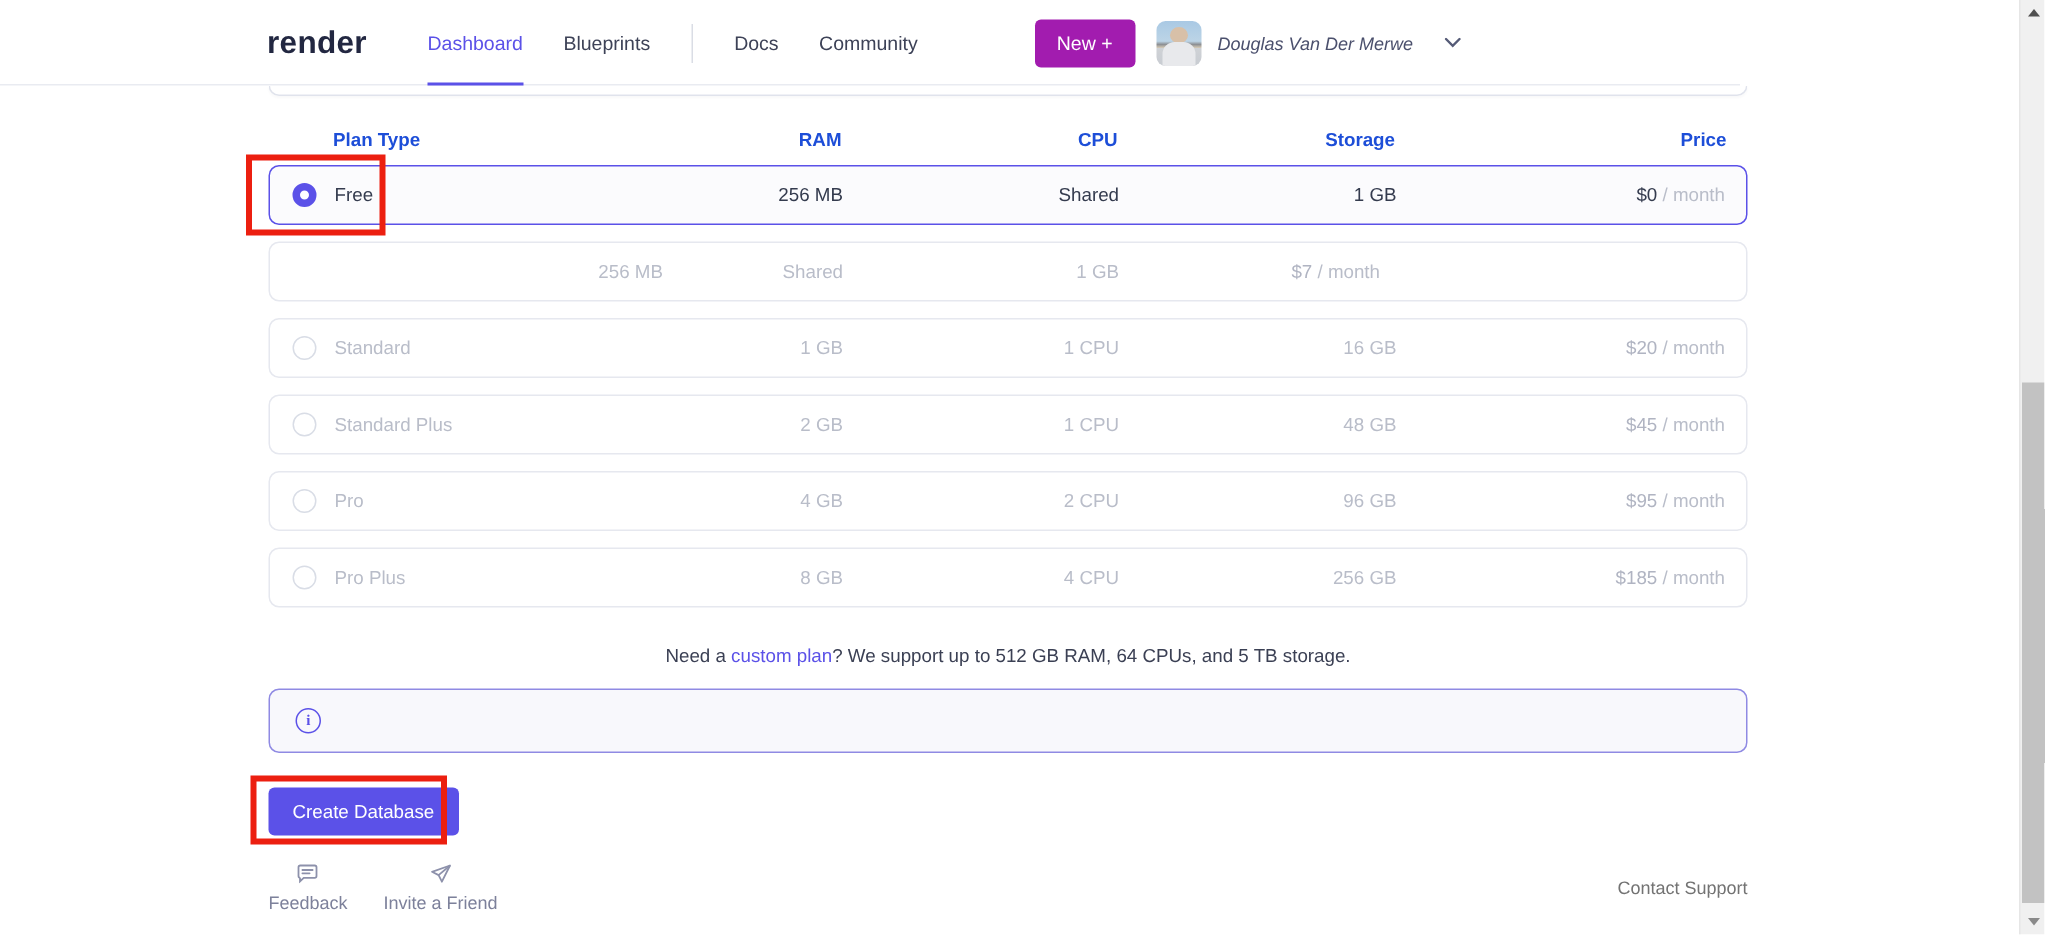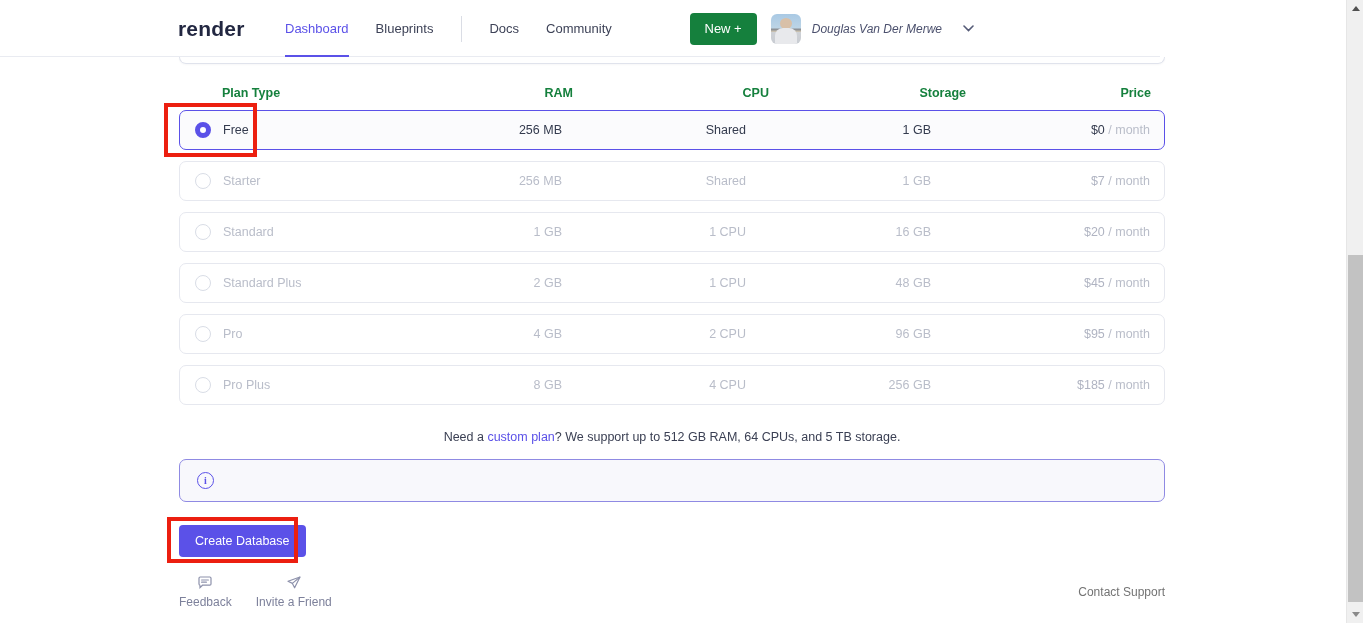--- a/index.html
+++ b/index.html
@@ -32,21 +32,21 @@
     content: ""; position: absolute; left: 0; right: 0; bottom: 0;
     height: 2px; background: #5b51e8;
   }
   .nav-divider { width: 1px; height: 26px; background: #dadde5; align-self: center; margin: 0 27px 0 1px; }
 
   .header-right {
     position: absolute; right: 186px; top: 0; height: 57px;
     display: flex; align-items: center;
   }
   .new-btn {
-    background: #15803d; color: #fff; border: none; border-radius: 4px;
+    background: #a21caf; color: #fff; border: none; border-radius: 4px;
     height: 32px; padding: 0 15px; font-size: 13px; font-family: inherit; cursor: pointer;
   }
   .avatar {
     width: 30px; height: 30px; border-radius: 6px; margin-left: 14px; overflow: hidden;
     background: linear-gradient(to bottom, #a9c9e4 0%, #bcd4e6 45%, #8c8f93 52%, #d9cdb8 60%, #cfd2d6 60%, #c8ccd2 100%);
     position: relative; cursor: pointer;
   }
   .avatar .head { position: absolute; left: 9px; top: 4px; width: 12px; height: 11px; border-radius: 50%; background: #d8c0a8; }
   .avatar .torso { position: absolute; left: 4px; top: 14px; width: 22px; height: 18px; border-radius: 8px 8px 0 0; background: #e8e9ec; }
   .user-name { margin-left: 11px; font-size: 12px; color: #4b506d; cursor: pointer; font-style: italic; }
@@ -55,21 +55,21 @@
   
   .content { position: absolute; left: 179px; top: 57px; width: 986px; }
   .partial-select {
     position: absolute; left: 0; top: 0; width: 986px; height: 7px;
     border: 1px solid #e0e3ec; border-top: none; border-radius: 0 0 7px 7px;
     box-shadow: 0 1px 2px rgba(40,50,80,0.04);
   }
 
   .grid-cols { display: grid; grid-template-columns: 265px 120px 184px 185px 1fr; align-items: center; }
 
-  .table-head { position: absolute; left: 0; top: 28px; width: 986px; height: 16px; font-size: 12.5px; font-weight: 700; color: #15803d; gap: 12px; }
+  .table-head { position: absolute; left: 0; top: 28px; width: 986px; height: 16px; font-size: 12.5px; font-weight: 700; color: #1d4ed8; }
   .table-head .c1 { padding-left: 43px; text-align: left; }
   .c2, .c3, .c4 { text-align: right; padding-right: 3px; }
   .c5 { text-align: right; padding-right: 14px; }
 
   .plan-row {
     position: absolute; left: 0; width: 986px; height: 40px;
     border: 1px solid #e6e8ef; border-radius: 7px; background: #fff;
     font-size: 12.5px; color: #b9bdc9; cursor: pointer;
   }
   .plan-row.selected {
@@ -177,24 +177,20 @@
           <span class="radio"></span>
           <span>Free</span>
         </div>
       <div class="c2">256 MB</div>
       <div class="c3">Shared</div>
       <div class="c4">1 GB</div>
       <div class="c5"><span class="price-val">$0</span> <span class="price-period">/ month</span></div>
     </div>
 
     <div class="plan-row grid-cols" style="top:104px">
-      <div class="c1">
-          <span class="radio"></span>
-          <span>Starter</span>
-        </div>
       <div class="c2">256 MB</div>
       <div class="c3">Shared</div>
       <div class="c4">1 GB</div>
       <div class="c5"><span class="price-val">$7</span> <span class="price-period">/ month</span></div>
     </div>
 
     <div class="plan-row grid-cols" style="top:155px">
       <div class="c1">
           <span class="radio"></span>
           <span>Standard</span>

